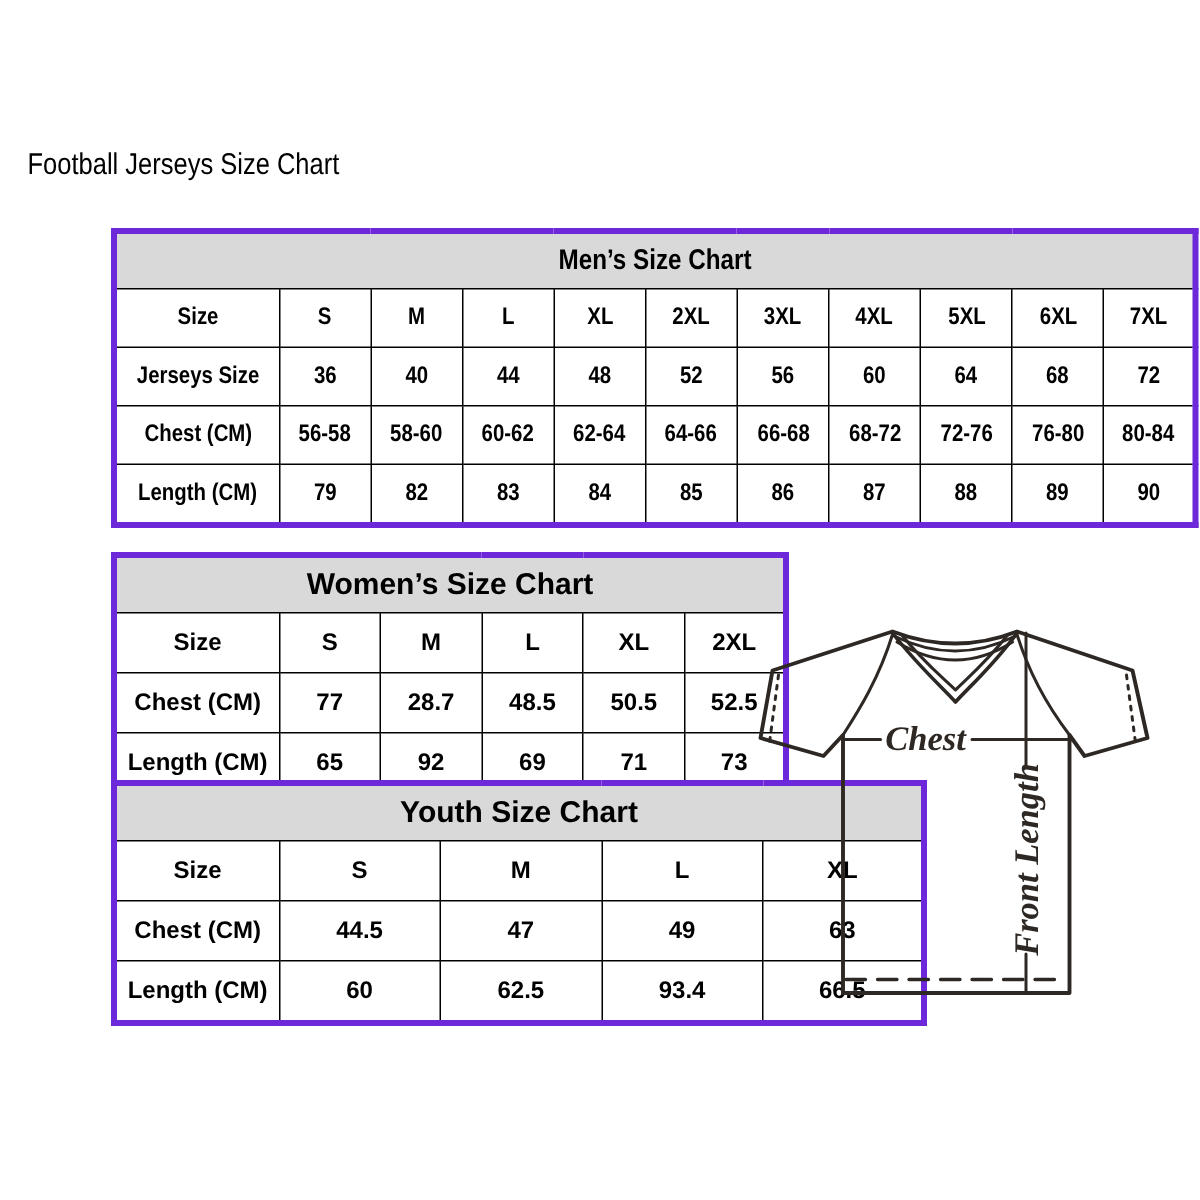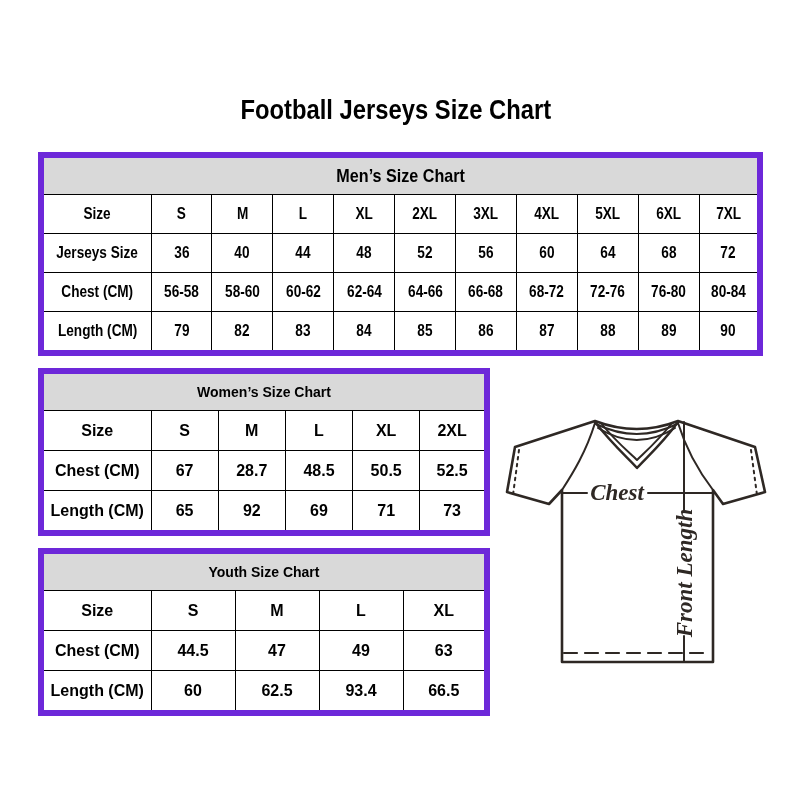--- a/index.html
+++ b/index.html
@@ -7,58 +7,59 @@
     width: 800px; height: 800px;
     background: #ffffff;
     position: relative;
     font-family: "Liberation Sans", "DejaVu Sans", sans-serif;
     color: #000;
     overflow: hidden;
   }
   .page-title {
     position: absolute;
     top: 97px; left: 0; width: 792px;
-    text-align: center;
-    font-size: 28px;
-    font-weight: bold;
+    text-align: left;
+    font-size: 20px;
+    font-weight: normal;
     line-height: 26px;
     white-space: nowrap;
   }
   .squeeze, .condensed .cell-text {
     display: inline-block;
     transform: scaleX(0.85);
     transform-origin: center center;
     white-space: nowrap;
   }
   table.size-table {
     position: absolute;
     border-collapse: collapse;
     table-layout: fixed;
     background: #ffffff;
-    border: 6px solid #6d28d9;
+    border: 4px solid #6d28d9;
+    margin-left: 36px;
   }
   table.size-table th, table.size-table td {
     border: 1px solid #000;
     text-align: center;
     vertical-align: middle;
     font-weight: bold;
     padding: 0;
     overflow: hidden;
   }
   table.size-table th.title-cell {
     background: #d9d9d9;
     height: 36px;
     font-size: 19px;
   }
-  table.size-table.regular th.title-cell { font-size: 14px; }
+  table.size-table.regular th.title-cell { font-size: 20px; }
   table.size-table td { height: 38px; font-size: 16px; }
   table.t-womens td, table.t-youth td { height: 39px; }
   .t-mens   { left: 38px; top: 152px; width: 725px; }
   .t-womens { left: 38px; top: 368px; width: 452px; }
-  .t-youth  { left: 38px; top: 548px; width: 452px; }
+  .t-youth  { left: 38px; top: 520px; width: 544px; }
   col.label-col { width: 110px; }
   .jersey-wrap {
     position: absolute;
     left: 500px; top: 410px;
     width: 270px; height: 258px;
   }
   svg text.measure-label {
     font-family: "Liberation Serif", "DejaVu Serif", serif;
     font-style: italic;
     font-weight: bold;
@@ -170,21 +171,21 @@
       <tr>
         <td><span class="cell-text">Size</span></td>
         <td><span class="cell-text">S</span></td>
         <td><span class="cell-text">M</span></td>
         <td><span class="cell-text">L</span></td>
         <td><span class="cell-text">XL</span></td>
         <td><span class="cell-text">2XL</span></td>
       </tr>
       <tr>
         <td><span class="cell-text">Chest (CM)</span></td>
-        <td><span class="cell-text">67</span></td>
+        <td><span class="cell-text">77</span></td>
         <td><span class="cell-text">28.7</span></td>
         <td><span class="cell-text">48.5</span></td>
         <td><span class="cell-text">50.5</span></td>
         <td><span class="cell-text">52.5</span></td>
       </tr>
       <tr>
         <td><span class="cell-text">Length (CM)</span></td>
         <td><span class="cell-text">65</span></td>
         <td><span class="cell-text">92</span></td>
         <td><span class="cell-text">69</span></td>

